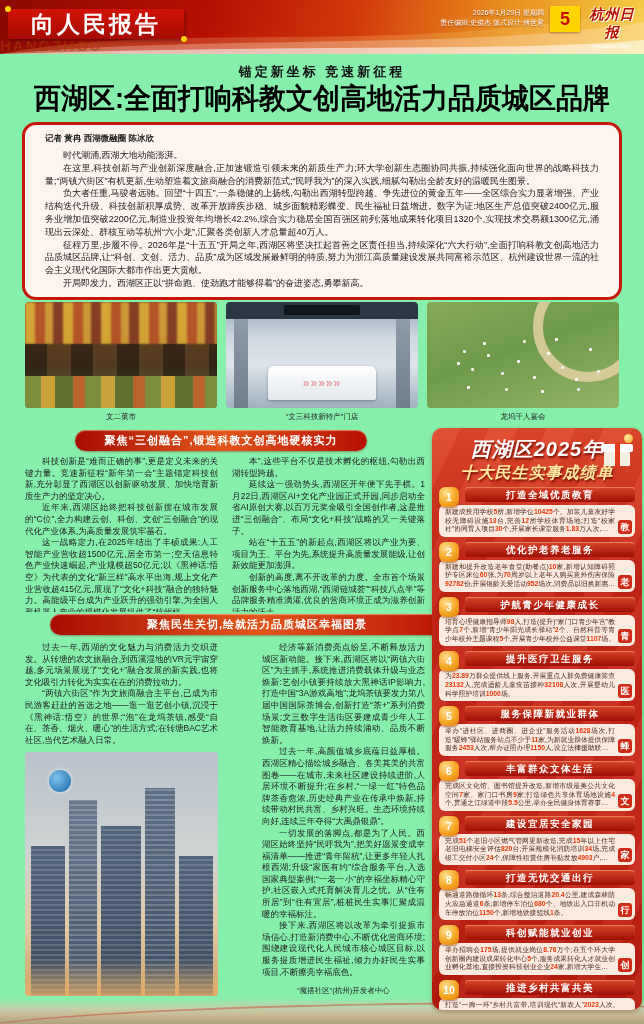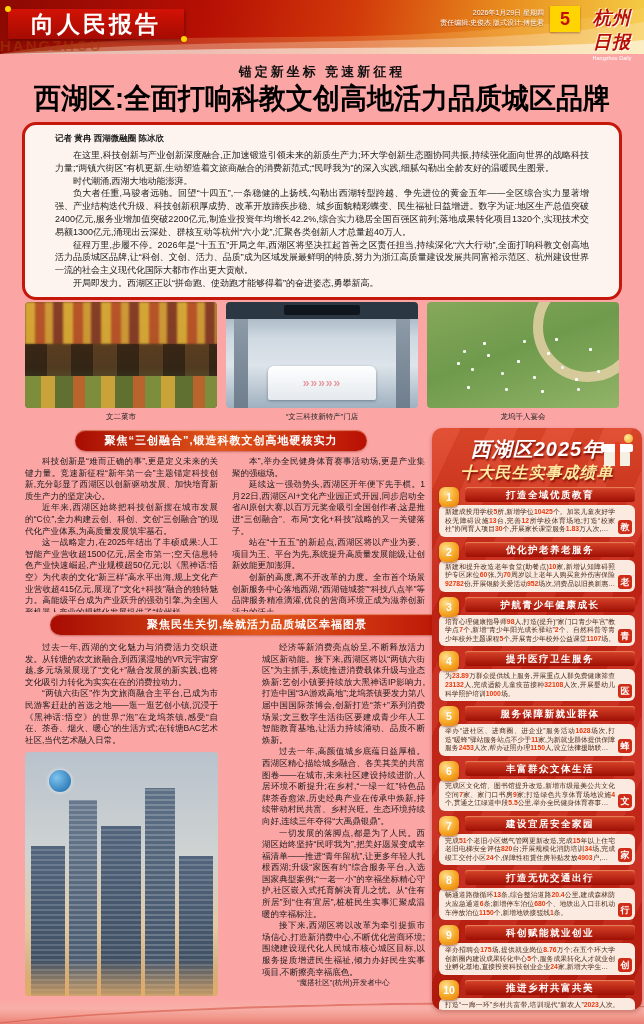--- a/index.html
+++ b/index.html
@@ -1,45 +1,45 @@
 <!DOCTYPE html>
 <html><head>
 <meta charset="utf-8">
 <style>
   * { box-sizing: border-box; margin: 0; padding: 0; }
   html,body { background:#e9e9e9; }
   body { font-family:"Liberation Sans","DejaVu Sans",sans-serif; }
-  .page { position:relative; width:644px; height:1024px; margin:0 auto; background:#fca5a5; overflow:hidden; }
+  .page { position:relative; width:644px; height:1024px; margin:0 auto; background:#86efac; overflow:hidden; }
 
   
   .banner { position:absolute; left:0; top:0; width:644px; height:54px;
     background:linear-gradient(100deg,#8c0a03 0%,#b60f04 32%,#d23a0a 55%,#e98f1f 78%,#f5ce45 100%); }
   .bn-waves { position:absolute; left:0; top:0; width:100%; height:100%; }
   .brand-box { position:absolute; left:8px; top:9px; width:176px; height:30px;
     background:linear-gradient(180deg,#d31206,#a50b02); box-shadow:1px 2px 3px rgba(60,0,0,.45); }
   .brand { color:#fff; font-weight:900; font-size:23px; line-height:30px; letter-spacing:3px; text-align:center; }
   .dot { position:absolute; width:6px; height:6px; border-radius:50%; background:#ffd400; }
   .d1 { left:-3px; top:-3px; } .d2 { right:-3px; bottom:-3px; }
   .brand-en { position:absolute; left:0; top:37px; font-weight:900; font-size:15px; letter-spacing:2px;
     color:rgba(160,60,10,.55); }
   .mast-meta { position:absolute; right:100px; top:8px; text-align:right; color:#fff; font-size:7px; line-height:10px; text-shadow:0 1px 1px rgba(100,20,0,.6); }
   .page-no { position:absolute; right:64px; top:6px; width:30px; height:26px; background:#ffd400;
     color:#c40f04; font-weight:900; font-size:18px; text-align:center; line-height:26px; box-shadow:0 1px 2px rgba(80,10,0,.4); }
   .paper-logo { position:absolute; right:4px; top:6px; width:56px; text-align:center; }
-  .paper-cn { color:#b80f04; font-weight:900; font-size:18px; letter-spacing:1px; font-style:italic;
+  .paper-cn { color:#b80f04; font-weight:900; font-size:14px; letter-spacing:1px; font-style:italic;
     text-shadow:1px 1px 0 #fff, -1px -1px 0 #ffe9c0; }
   .paper-en { color:#fff; font-size:5.5px; margin-top:1px; }
 
   
   .kicker { position:absolute; left:0; top:63px; width:100%; text-align:center; font-size:13px; letter-spacing:3px; color:#111; font-weight:bold; }
   .headline { position:absolute; left:0; top:80px; width:100%; text-align:center; font-size:27px; font-weight:900; color:#000; letter-spacing:0; transform:scaleY(1.06); }
 
   
   .intro-box { position:absolute; left:22px; top:122px; width:600px; height:178px;
-    border:3px solid #c5170a; border-radius:14px; background:#fdf4ef; padding:8px 30px; overflow:hidden; }
+    border:3px solid #c5170a; border-radius:14px; background:#fdf4ef; padding:8px 20px; overflow:hidden; }
   .byline { font-size:8.5px; font-weight:bold; color:#222; margin-bottom:4px; }
   .intro-box p { font-size:9px; line-height:12.8px; color:#1a1a1a; text-indent:2em; text-align:justify; }
 
   
   .photos { position:absolute; left:25px; top:302px; width:594px; display:flex; gap:9px; }
   .photos figure { width:192px; }
   .ph { position:relative; width:192px; height:106px; border-radius:4px; overflow:hidden; }
   .photos figcaption { font-size:7.5px; color:#222; text-align:center; margin-top:4px; }
   
   .ph-market { background:linear-gradient(180deg,#6b4a24 0%,#5a3d20 38%,#4c3a22 62%,#5d6b3a 85%,#4e5c30 100%); }
@@ -84,21 +84,21 @@
       repeating-linear-gradient(0deg, rgba(255,255,255,.16) 0 2px, rgba(0,0,0,0) 2px 5px),
       linear-gradient(180deg,#53657c,#3a4a5e); }
   .b1 { left:6px;  width:34px; height:150px; }
   .b2 { left:44px; width:28px; height:196px; background:repeating-linear-gradient(0deg,rgba(255,255,255,.2) 0 2px,transparent 2px 5px),linear-gradient(180deg,#68798e,#45566b); }
   .b3 { left:76px; width:40px; height:170px; }
   .b4 { left:120px;width:30px; height:208px; background:repeating-linear-gradient(0deg,rgba(255,255,255,.2) 0 2px,transparent 2px 5px),linear-gradient(180deg,#5e7085,#3e4f64); }
   .b5 { left:154px;width:34px; height:140px; }
   .glow { position:absolute; left:0; bottom:0; width:100%; height:36px; background:linear-gradient(180deg,rgba(232,176,106,0),rgba(232,176,106,.8)); }
   .logo-dot { position:absolute; left:24px; top:18px; width:22px; height:22px; border-radius:50%;
     background:radial-gradient(circle at 35% 35%,#7fc4ee,#1565a8); box-shadow:0 0 4px rgba(255,255,255,.7); }
-  .col2-cap { font-size:7.5px; color:#222; text-align:center; }
+  .col2-cap { font-size:7.5px; color:#222; text-align:center; margin-top:8px; }
 
   
   .panel { position:absolute; left:432px; top:428px; width:210px; height:582px; z-index:3;
     border-radius:10px; padding:6px 7px; overflow:hidden;
     background:linear-gradient(180deg,#e0482a 0%,#c52415 26%,#c9291a 70%,#b51a0c 100%);
     box-shadow:0 2px 4px rgba(120,20,0,.35); }
   .panel::before { content:""; position:absolute; inset:0;
     background:repeating-linear-gradient(115deg, rgba(255,255,255,.05) 0 26px, rgba(0,0,0,.04) 26px 52px); }
   .panel-head { position:relative; text-align:center; padding-top:2px; height:48px; }
   .pt1 { font-style:italic; font-weight:900; font-size:20px; color:#fff; letter-spacing:1px; text-shadow:1px 2px 2px #7a0f05; }
@@ -155,22 +155,22 @@
       <div class="paper-cn">杭州日报</div>
       <div class="paper-en">Hangzhou Daily</div>
     </div>
   </header>
 
   <div class="kicker">锚定新坐标 竞速新征程</div>
   <h1 class="headline">西湖区:全面打响科教文创高地活力品质城区品牌</h1>
 
   <div class="intro-box">
     <div class="byline">记者 黄冉 西湖微融圈 陈冰欣</div>
+    <p>时代潮涌,西湖大地动能澎湃。</p>
     <p>在这里,科技创新与产业创新深度融合,正加速锻造引领未来的新质生产力;环大学创新生态圈协同共振,持续强化面向世界的战略科技力量;“两镇六街区”有机更新,生动塑造着文旅商融合的消费新范式;“民呼我为”的深入实践,细腻勾勒出全龄友好的温暖民生图景。</p>
-    <p>时代潮涌,西湖大地动能澎湃。</p>
     <p>负大者任重,马骏者远驰。回望“十四五”,一条稳健的上扬线,勾勒出西湖转型跨越、争先进位的黄金五年——全区综合实力显著增强、产业结构迭代升级、科技创新积厚成势、改革开放蹄疾步稳、城乡面貌精彩蝶变、民生福祉日益增进。数字为证:地区生产总值突破2400亿元,服务业增加值突破2200亿元,制造业投资年均增长42.2%,综合实力稳居全国百强区前列;落地成果转化项目1320个,实现技术交易额1300亿元,涌现出云深处、群核互动等杭州“六小龙”,汇聚各类创新人才总量超40万人。</p>
     <p>征程万里,步履不停。2026年是“十五五”开局之年,西湖区将坚决扛起首善之区责任担当,持续深化“六大行动”,全面打响科教文创高地活力品质城区品牌,让“科创、文创、活力、品质”成为区域发展最鲜明的特质,努力为浙江高质量建设发展共同富裕示范区、杭州建设世界一流的社会主义现代化国际大都市作出更大贡献。</p>
     <p>开局即发力。西湖区正以“拼命跑、使劲跑才能够得着”的奋进姿态,勇攀新高。</p>
   </div>
 
   <div class="photos">
     <figure>
       <div class="ph ph-market">
         <div class="lanterns"></div>
         <div class="stalls"></div>
@@ -197,21 +197,21 @@
   </div>
 
   <div class="pill pill1">聚焦“三创融合”,锻造科教文创高地硬核实力</div>
   <div class="cols cols1">
     <div class="col">
       <p>科技创新是“难而正确的事”,更是定义未来的关键力量。竞速新征程“新年第一会”主题锚定科技创新,充分彰显了西湖区以创新驱动发展、加快培育新质生产力的坚定决心。</p>
       <p>近年来,西湖区始终把科技创新摆在城市发展的“C位”,全力构建云创、科创、文创“三创融合”的现代化产业体系,为高质量发展筑牢基石。</p>
       <p>这一战略定力,在2025年结出了丰硕成果:人工智能产业营收超1500亿元,居全市第一;空天信息特色产业快速崛起,产业规模超50亿元;以《黑神话:悟空》为代表的文化“新三样”高水平出海,规上文化产业营收超415亿元,展现了“文化+科技”融合的独特魅力。高能级平台成为产业跃升的强劲引擎,为全国人形机器人产业的规模化发展提供了“杭州样</p>
     </div>
     <div class="col">
-      <p>本”,举办全民健身体育赛事活动场,更是产业集聚的强磁场。</p>
+      <p>本”,这些平台不仅是技术孵化的枢纽,勾勒出西湖转型跨越。</p>
       <p>延续这一强劲势头,西湖区开年便下先手棋。1月22日,西湖区AI+文化产业园正式开园,同步启动全省AI原创大赛,以百万元奖金吸引全国创作者,这是推进“三创融合”、布局“文化+科技”战略的又一关键落子。</p>
       <p>站在“十五五”的新起点,西湖区将以产业为要、项目为王、平台为先,系统提升高质量发展能级,让创新效能更加澎湃。</p>
       <p>创新的高度,离不开改革的力度。全市首个场景创新服务中心落地西湖,“西湖链城荟”“科技八点半”等品牌服务精准滴灌,优良的营商环境正成为滋养创新活力的沃土。</p>
     </div>
   </div>
 
   <div class="pill pill2">聚焦民生关切,绘就活力品质城区幸福图景</div>
   <div class="cols cols2">
     <div class="col">
       <p>过去一年,西湖的文化魅力与消费活力交织迸发。从转塘的农文旅融合,到西溪湿地的VR元宇宙穿越,多元场景展现了“文化+”融合发展的新实践,也将文化吸引力转化为实实在在的消费拉动力。</p>

